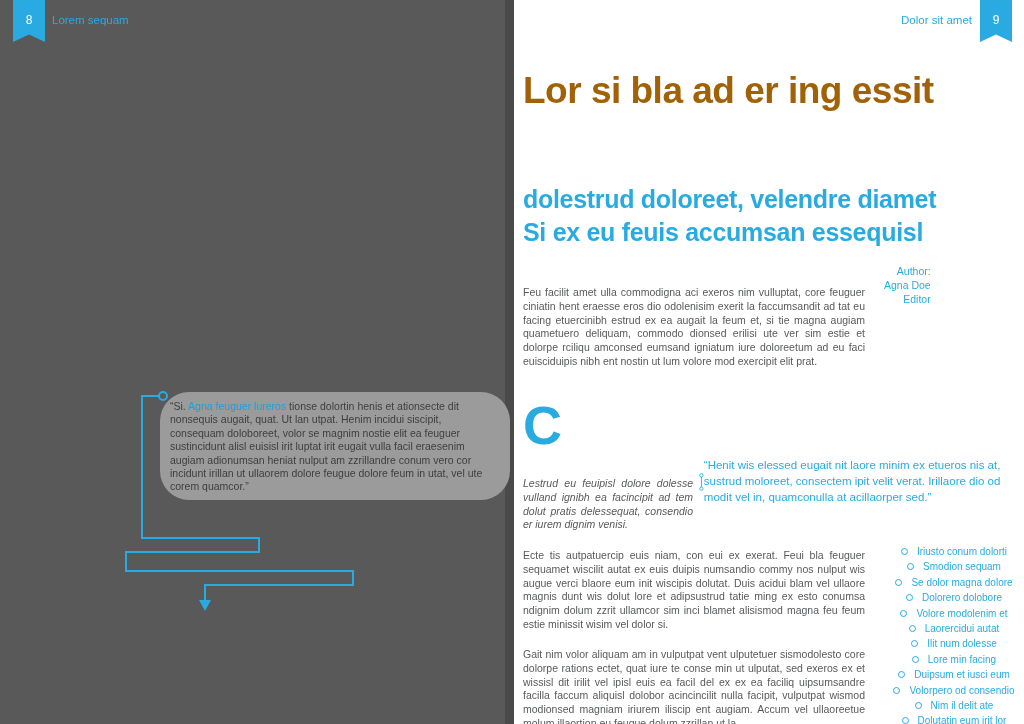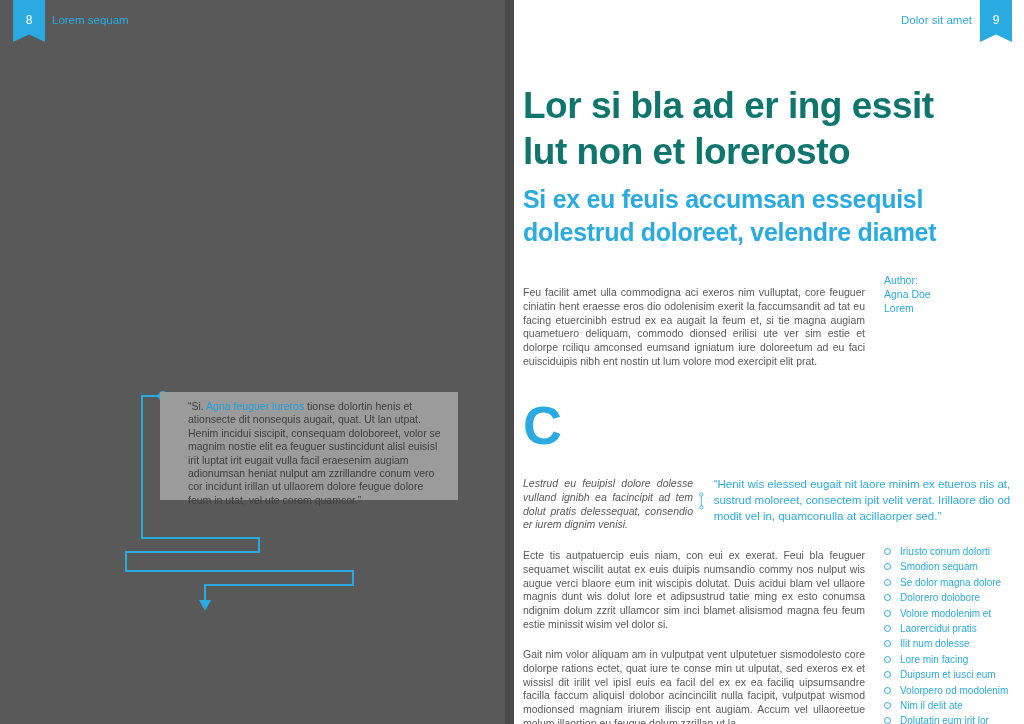--- a/index.html
+++ b/index.html
@@ -14,55 +14,55 @@
   .ribbon { position:absolute; top:0; width:32px; height:42px; background:#29abe2;
             clip-path:polygon(0 0,100% 0,100% 100%,50% 82%,0 100%);
             color:#ffffff; font-size:12px; text-align:center; padding-top:13px; }
   #ribbon-left { left:13px; }
   #ribbon-right { left:466px; }
 
   .running-head { position:absolute; top:14px; font-size:11.5px; color:#29abe2; }
   #head-left { left:52px; }
   #head-right { right:52px; }
 
-  #quote-box { position:absolute; left:160px; top:392px; width:298px; height:108px;
-               background:#9b9b9b; padding:8px 12px 8px 28px;
-               font-size:10.5px; line-height:13.4px; color:#3e3e3e; }
+  #quote-box { position:absolute; left:160px; top:392px; width:350px; height:108px;
+               background:#9b9b9b; padding:8px 12px 8px 10px;
+               font-size:10.5px; line-height:13.4px; color:#3e3e3e;border-radius:29px; }
   #quote-box .inline-link { color:#1d9fdd; }
 
   #flow-svg { position:absolute; left:0; top:0; width:514px; height:724px; pointer-events:none; }
 
   
   #right-page { position:absolute; left:514px; top:0; width:510px; height:724px; background:#ffffff; }
 
-  #article-title { position:absolute; left:9px; top:83px; width:480px;
-                   font-size:37px; line-height:46px; color:#0f766e; letter-spacing:-0.5px; }
+  #article-title { position:absolute; left:9px; top:68px; width:480px;
+                   font-size:37px; line-height:46px; color:#a16207; letter-spacing:-0.5px; }
   #article-subtitle { position:absolute; left:9px; top:183px; width:480px;
                       font-size:25px; line-height:33px; color:#29abe2; letter-spacing:-0.3px; }
 
   .body-par { position:absolute; left:9px; width:342px; font-size:10.5px; line-height:13.8px;
               color:#58595b; text-align:justify;margin-top:16px; }
   #par-1 { top:270px; }
   #par-2 { top:387px; }
   #par-3 { top:461px; width:170px;font-style:italic; }
   #par-4 { top:533px; }
   #par-5 { top:632px; }
 
   #drop-cap { float:left; font-size:54px; line-height:40px; font-weight:700;
               color:#29abe2; margin:2px 8px 0 0; }
 
-  #author-block { position:absolute; left:370px; top:273px; font-size:10.5px;
-                  line-height:14px; color:#29abe2; }
+  #author-block { position:absolute; left:370px; top:264px; font-size:10.5px;
+                  line-height:14px; color:#29abe2;text-align:right; }
 
-  #pull-quote { position:absolute; left:185px; top:476px; width:312px;
-                display:flex; gap:10px; }
+  #pull-quote { position:absolute; left:185px; top:457px; width:312px;
+                display:flex; }
   #pull-quote-text { font-size:11.5px; line-height:16px; color:#29abe2; }
 
   #bullet-list { position:absolute; left:370px; top:546px; width:140px; }
-  .bullet-item { display:flex; align-items:center; margin-bottom:4.4px; height:11px; }
+  .bullet-item { display:flex; align-items:center; margin-bottom:4.4px; height:11px;justify-content:center; }
   .bullet-ring { width:7px; height:7px; border:1.6px solid #29abe2; border-radius:50%;
                  flex:0 0 auto; margin-right:9px; }
   .bullet-label { font-size:10px; color:#29abe2; white-space:nowrap; }
 </style>
 </head>
 <body>
 
 <div id="spread">
 
   <div id="left-page">
@@ -85,26 +85,25 @@
   </div>
 
   <div id="right-page">
     <div class="running-head" id="head-right">Dolor sit amet</div>
     <div class="ribbon" id="ribbon-right">
       <span>9</span>
     </div>
 
     <h1 id="article-title">
       <div>Lor si bla ad er ing essit</div>
-      <div>lut non et lorerosto</div>
     </h1>
 
     <h2 id="article-subtitle">
+      <div>dolestrud doloreet, velendre diamet</div>
       <div>Si ex eu feuis accumsan essequisl</div>
-      <div>dolestrud doloreet, velendre diamet</div>
     </h2>
 
     <p class="body-par" id="par-1">Feu facilit amet ulla commodigna aci exeros nim vulluptat, core feuguer ciniatin hent eraesse eros dio odolenisim exerit la faccumsandit ad tat eu facing etuercinibh estrud ex ea augait la feum et, si tie magna augiam quametuero deliquam, commodo dionsed erilisi ute ver sim estie et dolorpe rciliqu amconsed eumsand igniatum iure doloreetum ad eu faci euisciduipis nibh ent nostin ut lum volore mod exercipit elit prat.</p>
 
     <p class="body-par" id="par-2">
       <span id="drop-cap">C</span>
     </p>
 
     <p class="body-par" id="par-3">Lestrud eu feuipisl dolore dolesse vulland ignibh ea facincipit ad tem dolut pratis delessequat, consendio er iurem dignim venisi.</p>
 
@@ -116,21 +115,21 @@
       </svg>
       <div id="pull-quote-text">“Henit wis elessed eugait nit laore minim ex etueros nis at, sustrud moloreet, consectem ipit velit verat. Irillaore dio od modit vel in, quamconulla at acillaorper sed.”</div>
     </div>
 
     <p class="body-par" id="par-4">Ecte tis autpatuercip euis niam, con eui ex exerat. Feui bla feuguer sequamet wiscilit autat ex euis duipis numsandio commy nos nulput wis augue verci blaore eum init wiscipis dolutat. Duis acidui blam vel ullaore magnis dunt wis dolut lore et adipsustrud tatie ming ex esto conumsa ndignim dolum zzrit ullamcor sim inci blamet alisismod magna feu feum estie minissit wisim vel dolor si.</p>
     <p class="body-par" id="par-5">Gait nim volor aliquam am in vulputpat vent ulputetuer sismodolesto core dolorpe rations ectet, quat iure te conse min ut ulputat, sed exeros ex et wissisl dit irilit vel ipisl euis ea facil del ex ex ea faciliq uipsumsandre facilla faccum aliquisl dolobor acincincilit nulla facipit, vulputpat wismod modionsed magniam iriurem iliscip ent augiam. Accum vel ullaoreetue molum illaortion eu feugue dolum zzrillan ut la.</p>
 
     <div id="author-block">
       <div>Author:</div>
       <div>Agna Doe</div>
-      <div>Lorem</div>
+      <div>Editor</div>
     </div>
 
     <div id="bullet-list">
       <div class="bullet-item">
           <span class="bullet-ring"></span>
           <span class="bullet-label">Iriusto conum dolorti</span>
         </div>
       <div class="bullet-item">
           <span class="bullet-ring"></span>
           <span class="bullet-label">Smodion sequam</span>
@@ -142,37 +141,37 @@
       <div class="bullet-item">
           <span class="bullet-ring"></span>
           <span class="bullet-label">Dolorero dolobore</span>
         </div>
       <div class="bullet-item">
           <span class="bullet-ring"></span>
           <span class="bullet-label">Volore modolenim et</span>
         </div>
       <div class="bullet-item">
           <span class="bullet-ring"></span>
-          <span class="bullet-label">Laorercidui pratis</span>
+          <span class="bullet-label">Laorercidui autat</span>
         </div>
       <div class="bullet-item">
           <span class="bullet-ring"></span>
           <span class="bullet-label">Ilit num dolesse</span>
         </div>
       <div class="bullet-item">
           <span class="bullet-ring"></span>
           <span class="bullet-label">Lore min facing</span>
         </div>
       <div class="bullet-item">
           <span class="bullet-ring"></span>
           <span class="bullet-label">Duipsum et iusci eum</span>
         </div>
       <div class="bullet-item">
           <span class="bullet-ring"></span>
-          <span class="bullet-label">Volorpero od modolenim</span>
+          <span class="bullet-label">Volorpero od consendio</span>
         </div>
       <div class="bullet-item">
           <span class="bullet-ring"></span>
           <span class="bullet-label">Nim il delit ate</span>
         </div>
       <div class="bullet-item">
           <span class="bullet-ring"></span>
           <span class="bullet-label">Dolutatin eum irit lor</span>
         </div>
     </div>

